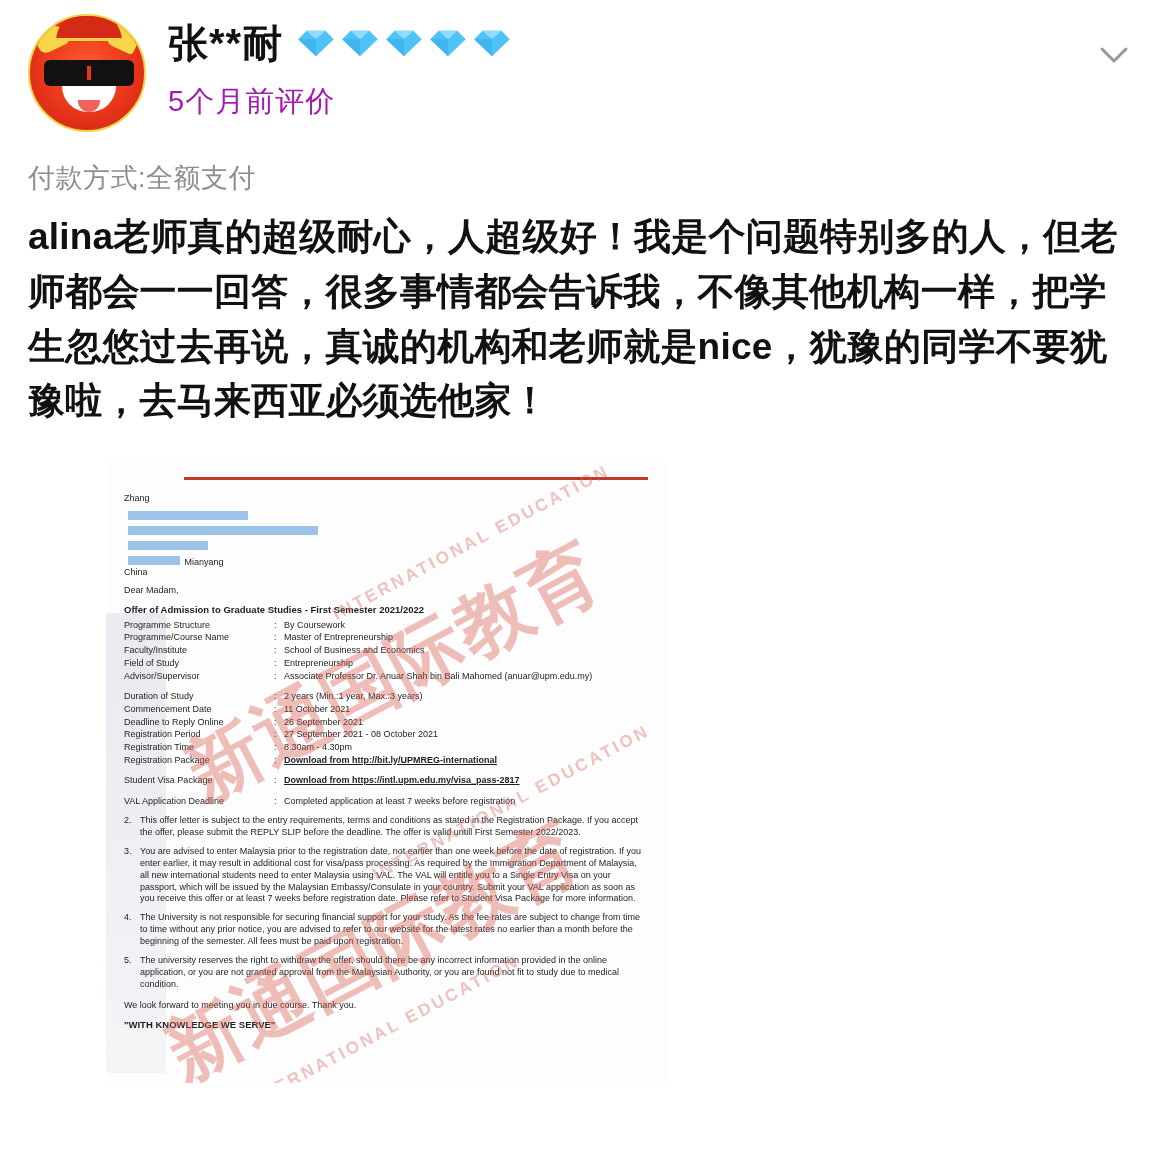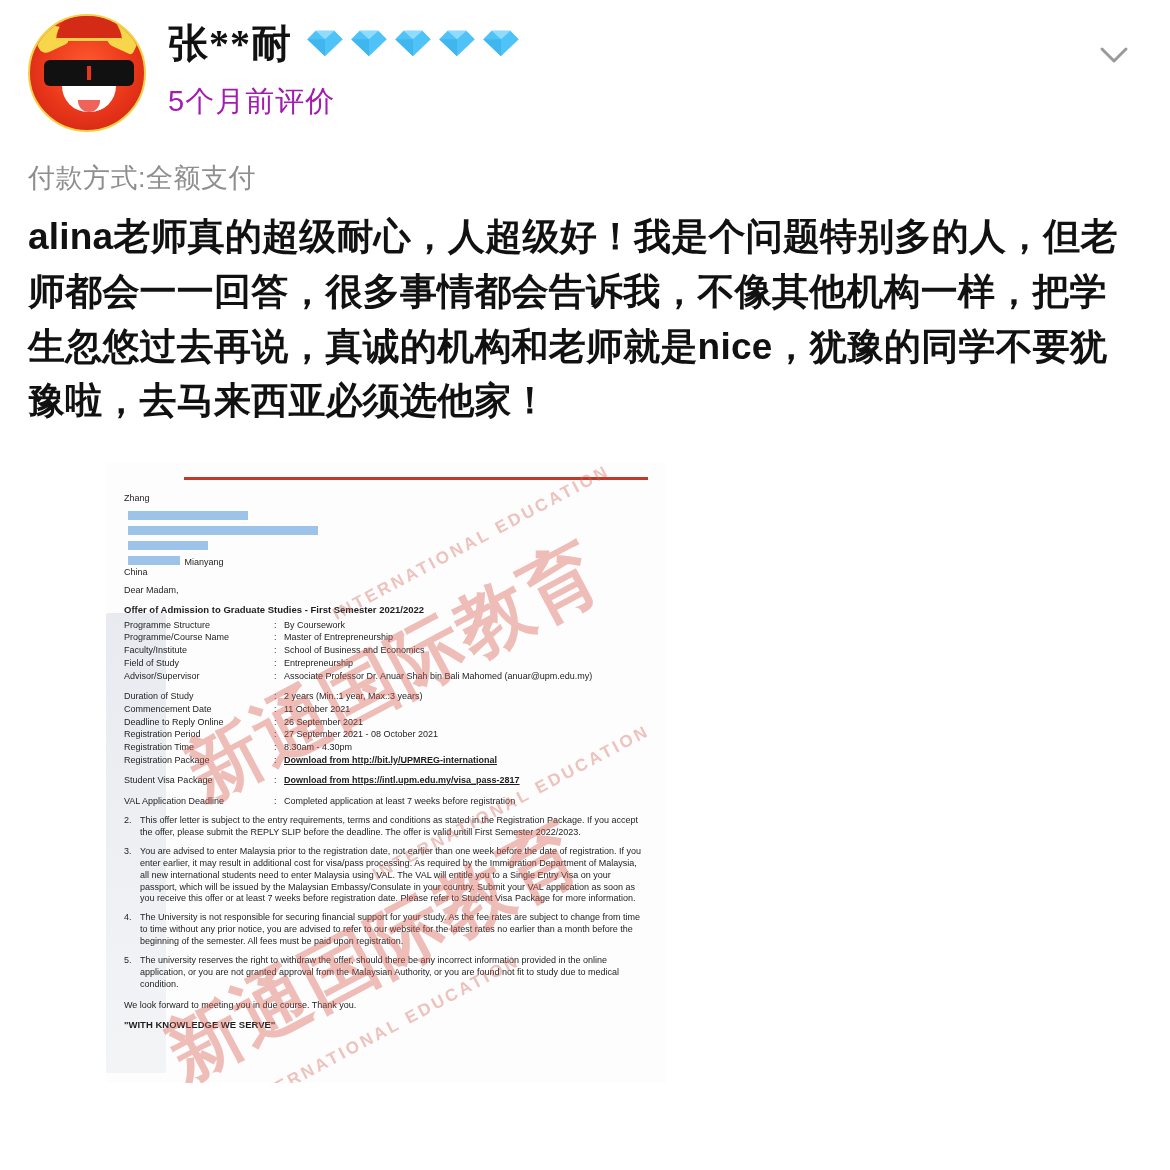--- a/index.html
+++ b/index.html
@@ -104,21 +104,20 @@
   .header-text {
     padding-left: 22px;
     flex: 1 1 auto;
     min-width: 0;
   }
   .name-row {
     display: flex;
     align-items: center;
     gap: 14px;
     height: 58px;
-    font-family: Liberation Serif, serif;
   }
   .user-name {
     font-size: 40px;
     font-weight: 700;
     color: #111;
     letter-spacing: 1px;
     white-space: nowrap;
   }
   .diamonds {
     display: flex;

